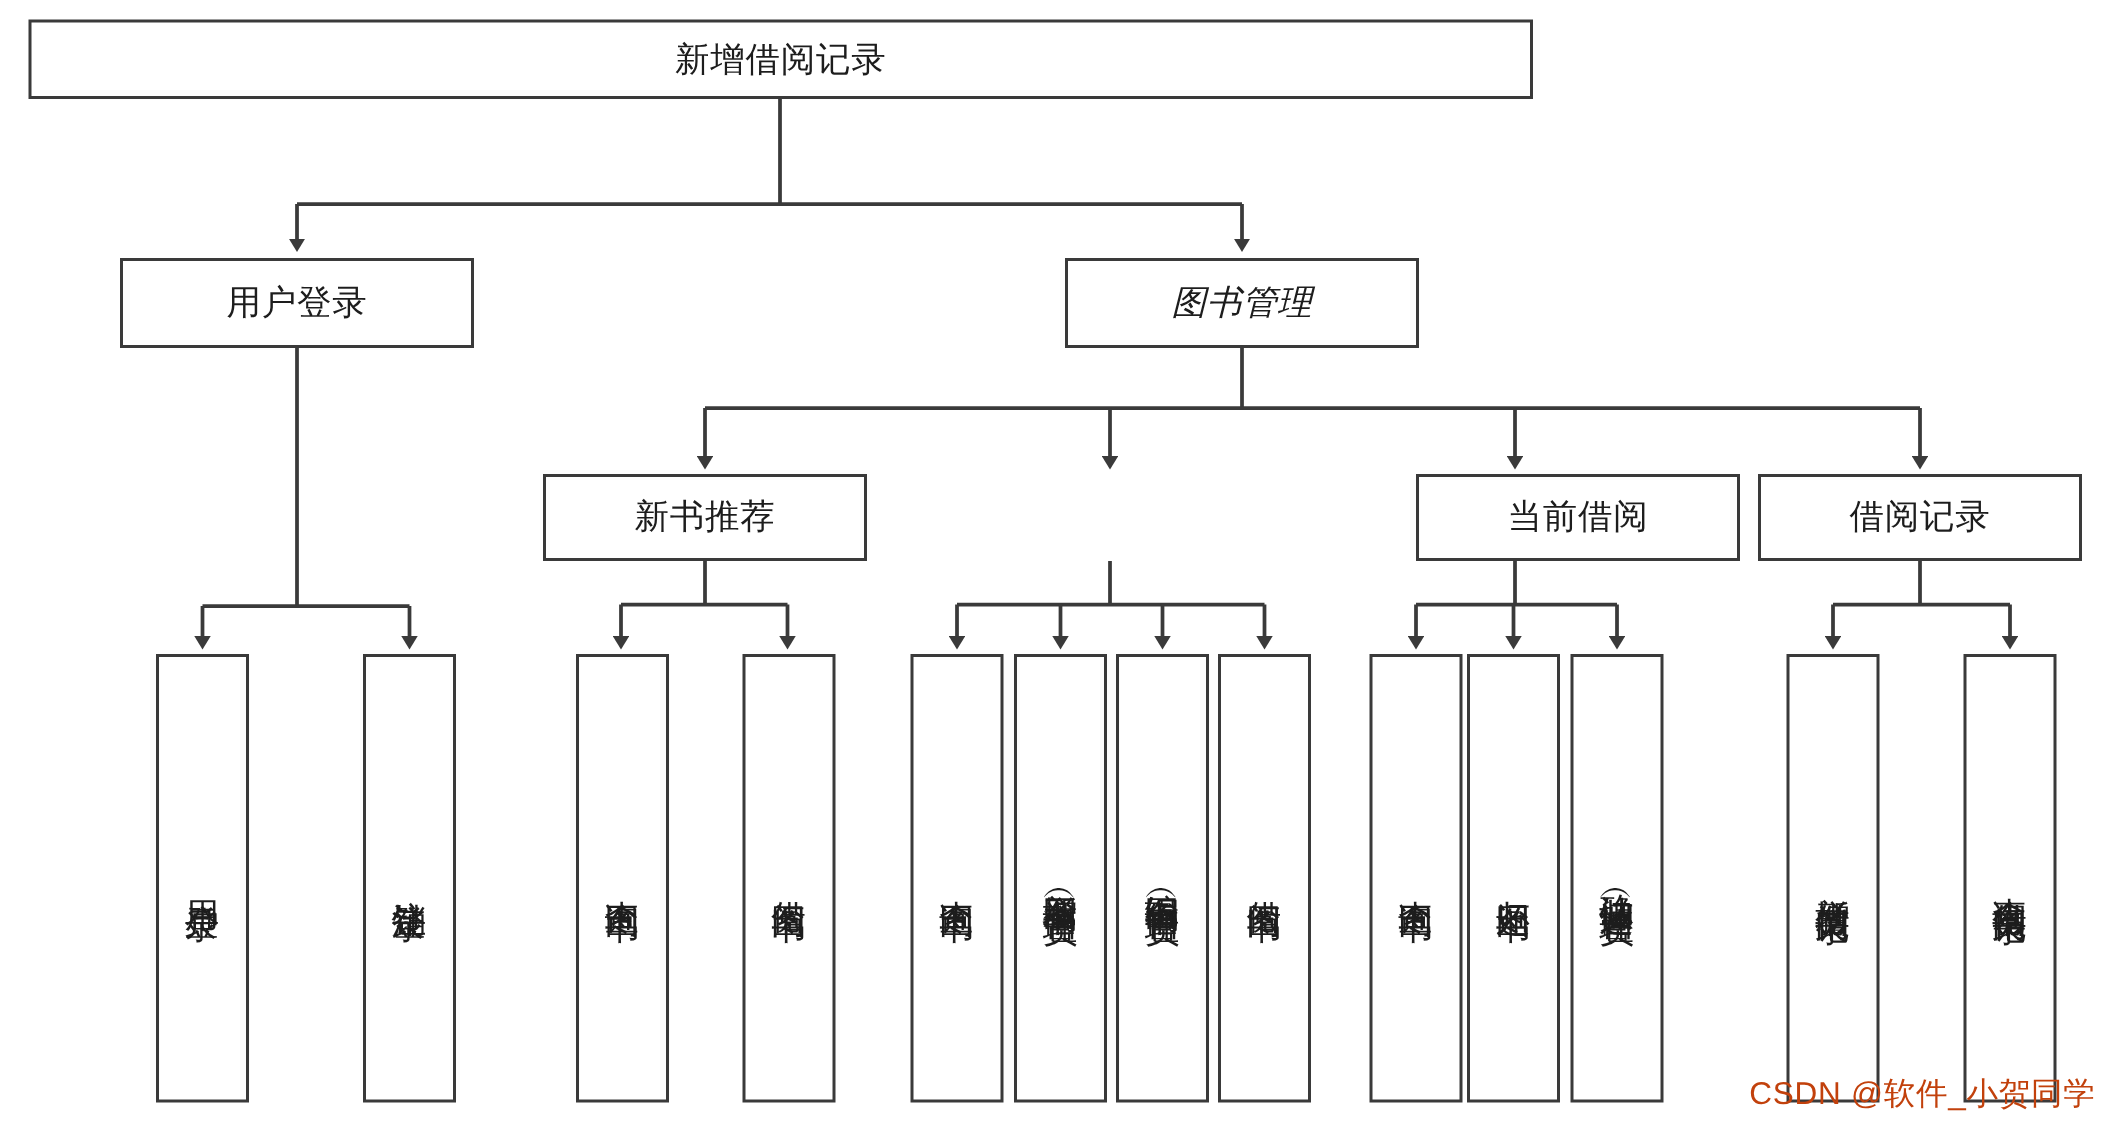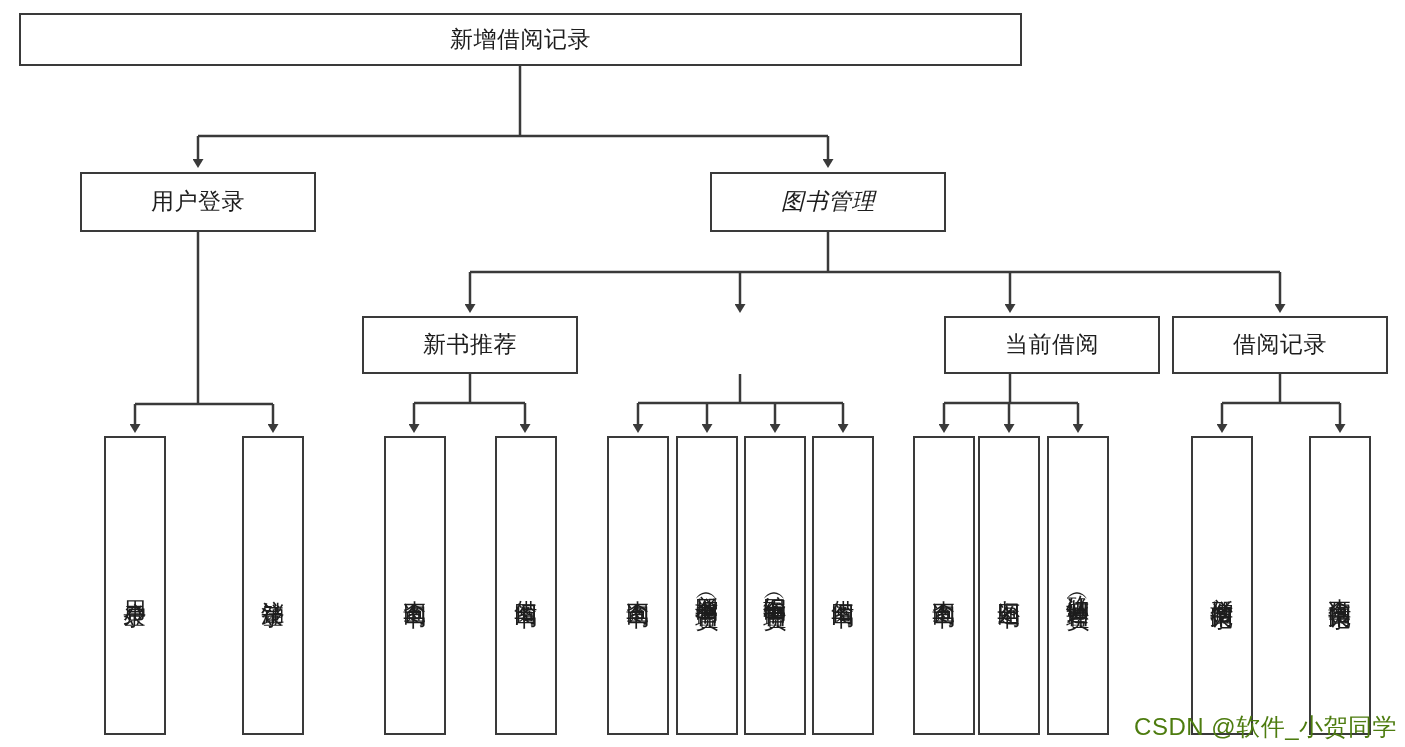--- a/index.html
+++ b/index.html
@@ -49,22 +49,22 @@
     font-size: 23px;
     line-height: 1.32;
     letter-spacing: 2px;
     white-space: nowrap;
     text-align: center;
   }
   .watermark {
     position: absolute;
     right: 8px;
     bottom: 4px;
-    font-size: 24px;
-    color: #4d7c0f;
+    font-size: 21px;
+    color: #c2410c;
     letter-spacing: 0.5px;
     white-space: nowrap;
     user-select: none;
   }
 </style>
 </head>
 <body>
 
 <div id="canvas">
 

